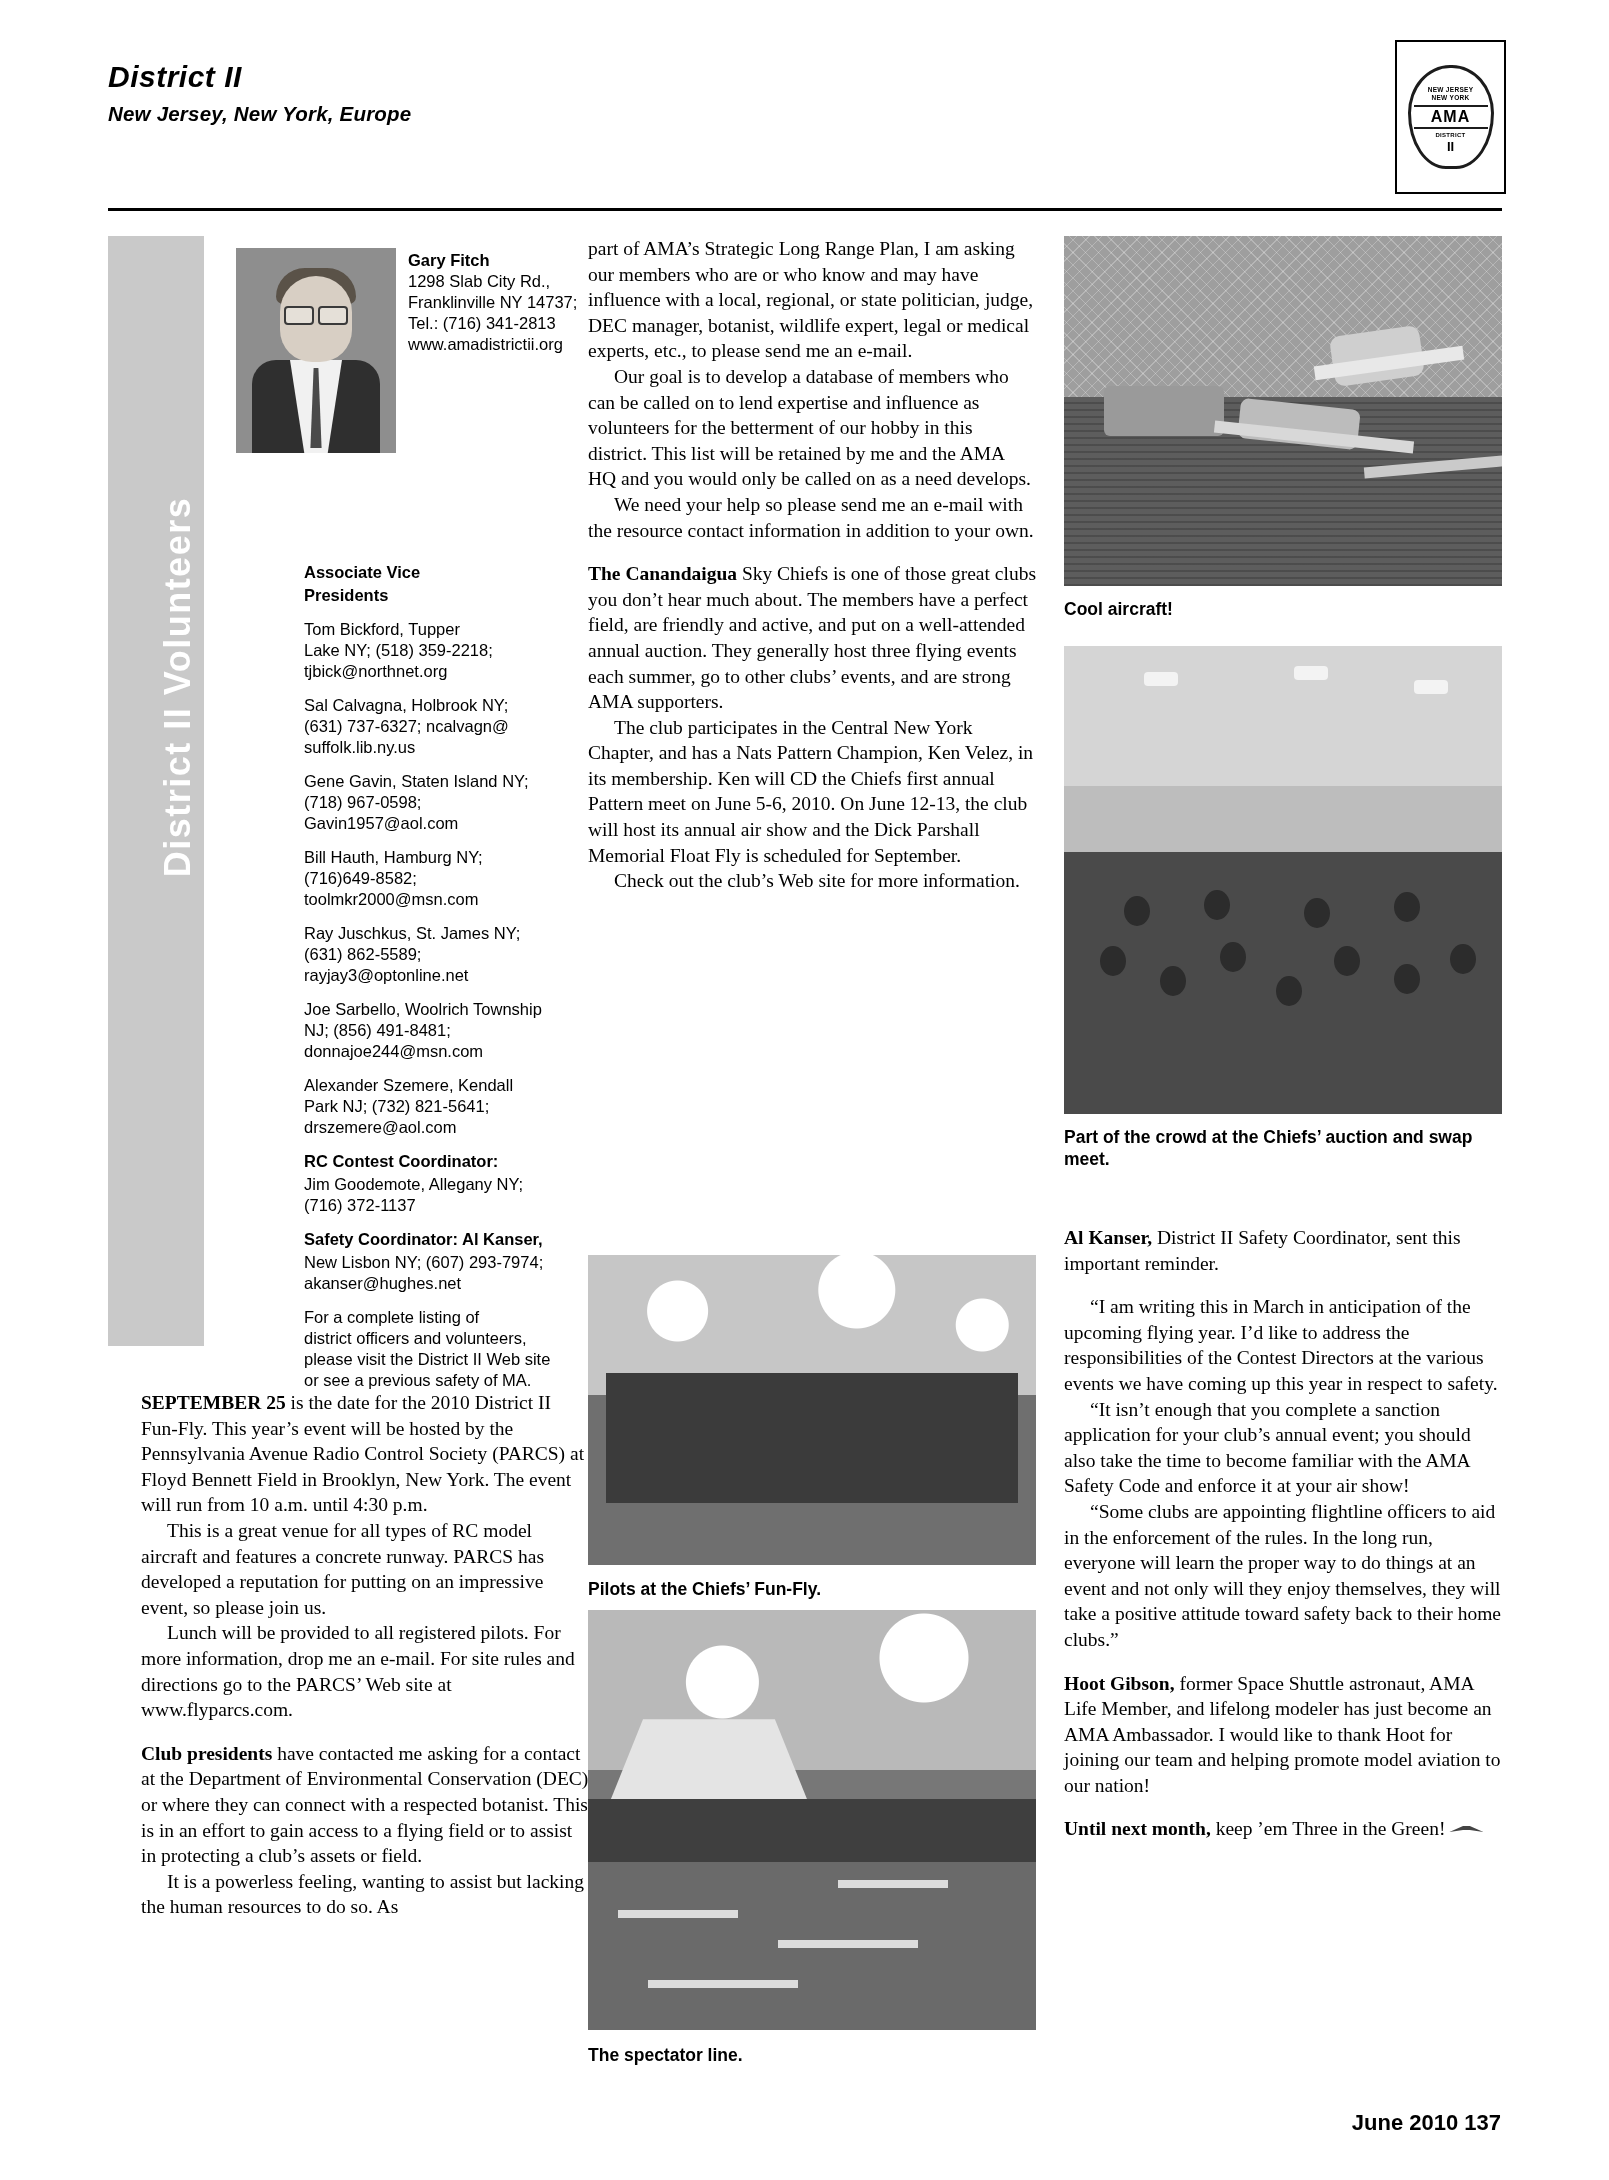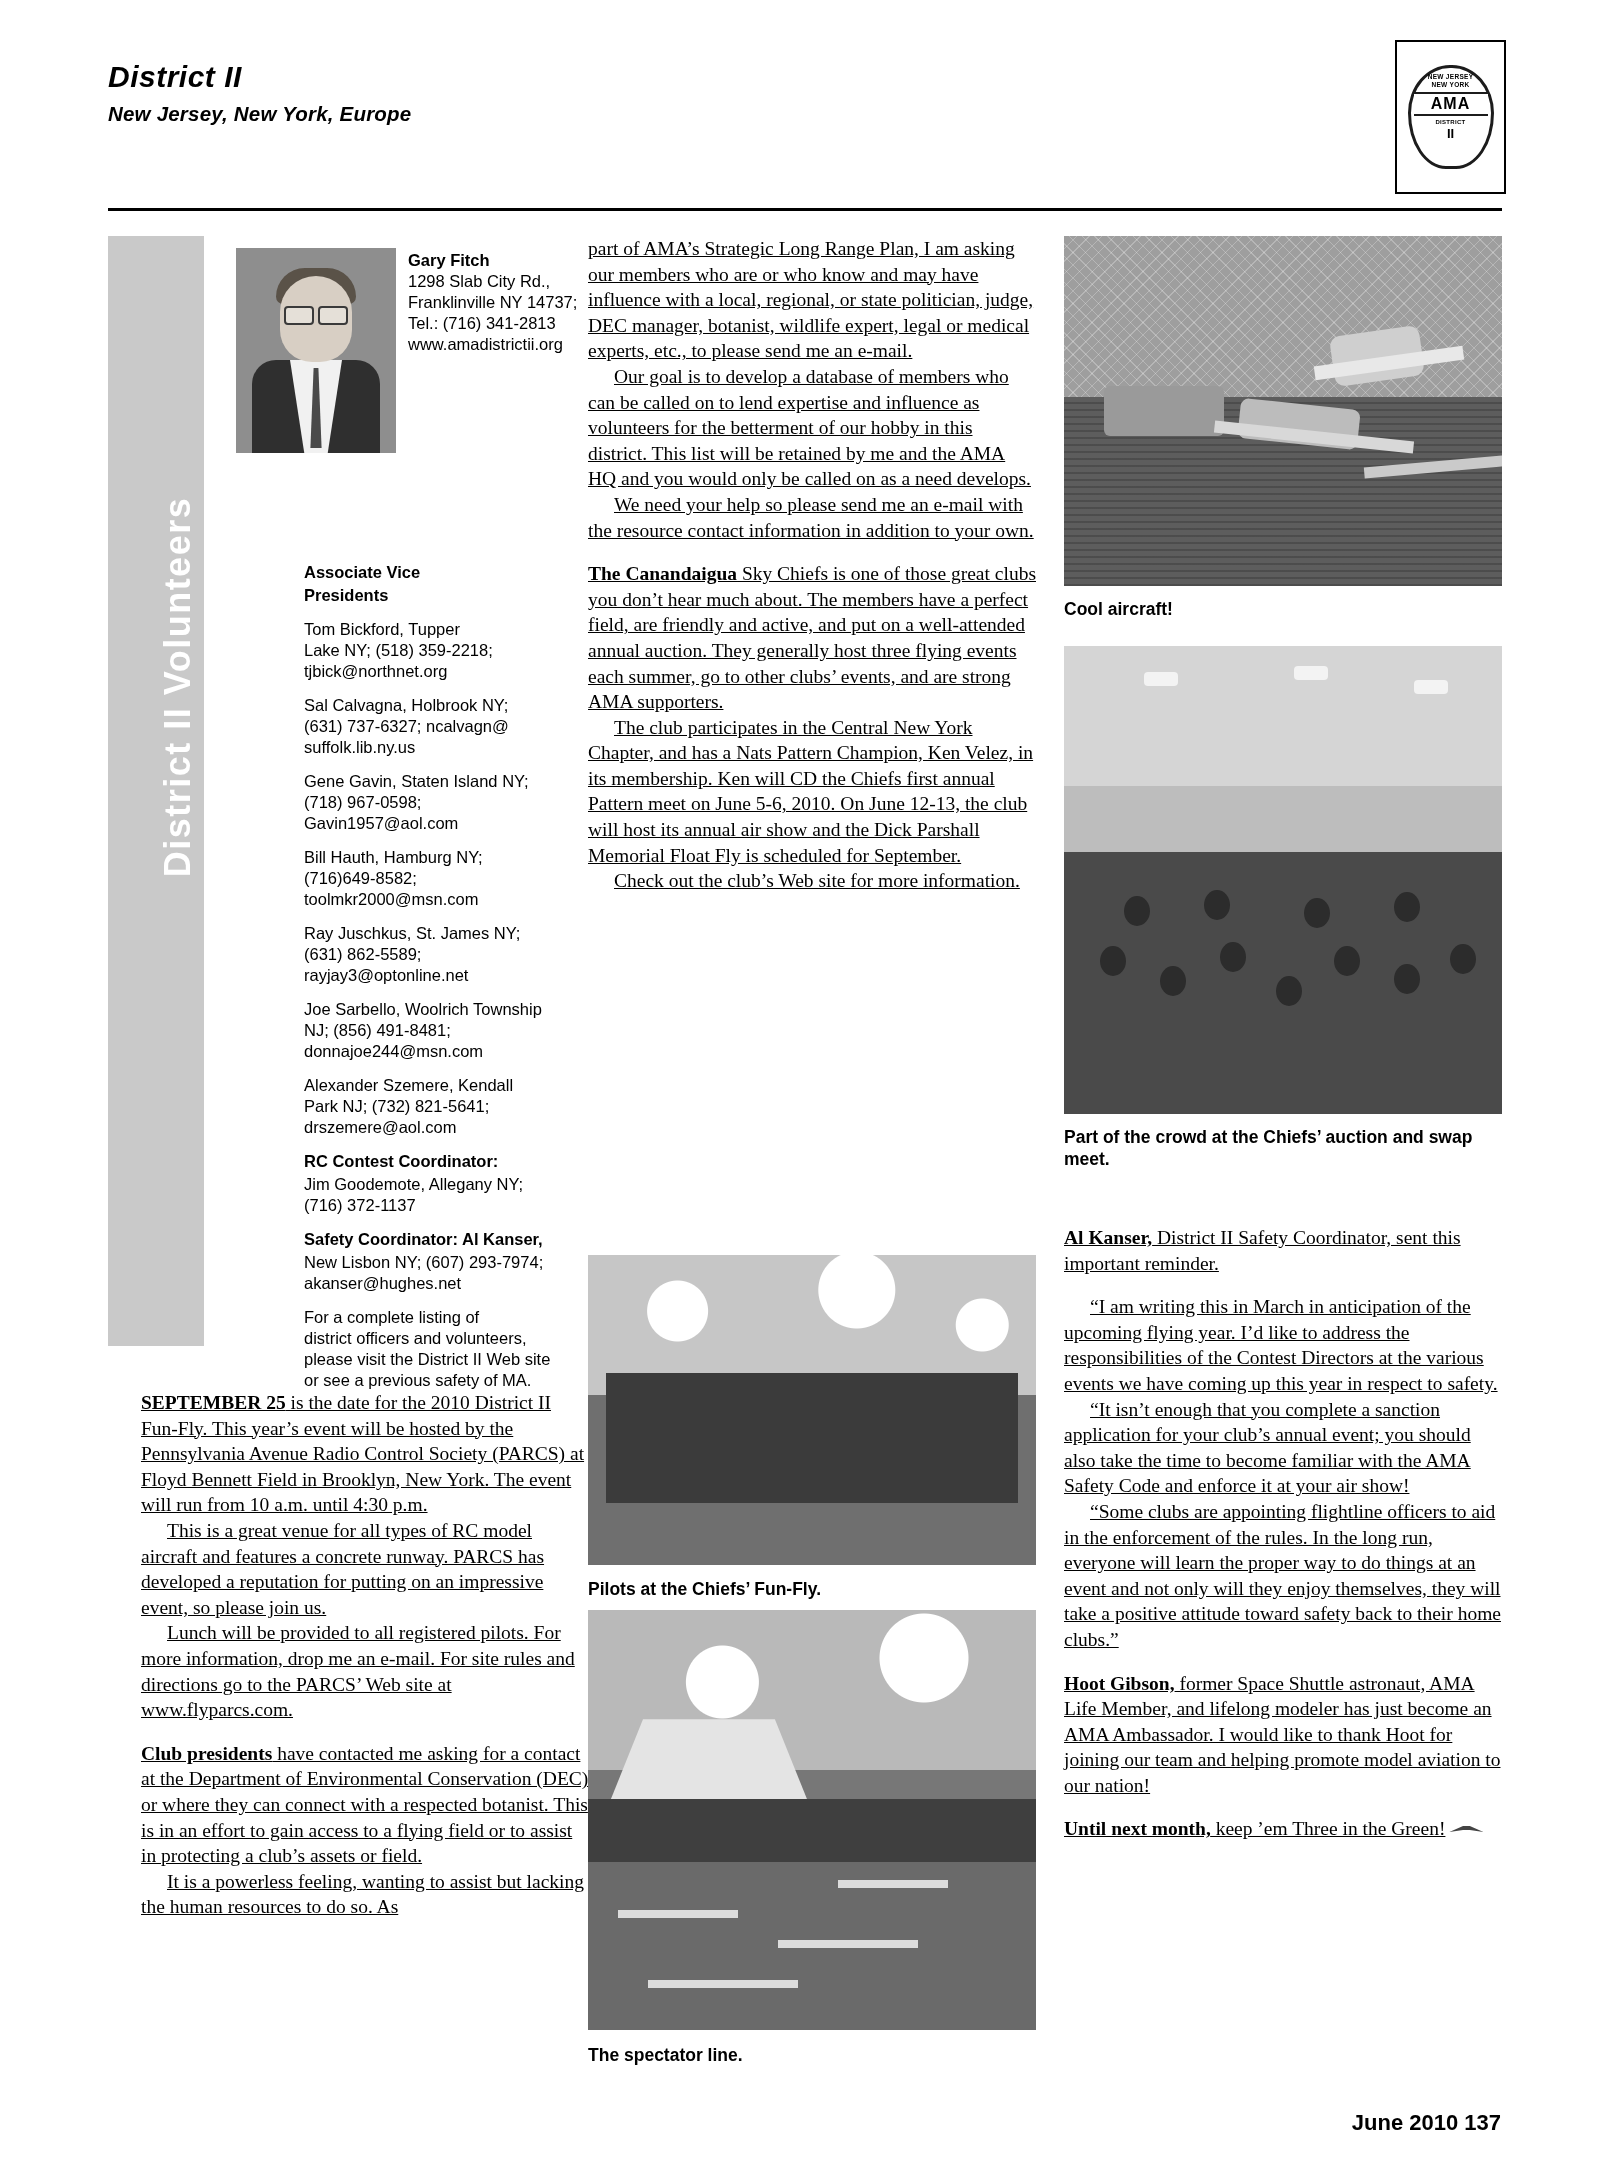--- a/index.html
+++ b/index.html
@@ -83,21 +83,21 @@
   .seal-shape {
     width: 86px;
     height: 104px;
     background: #fff;
     border: 3px solid #1c1c1c;
     border-radius: 42px 42px 38px 38px / 48px 48px 56px 56px;
     box-sizing: border-box;
     display: flex;
     flex-direction: column;
     align-items: center;
-    justify-content: flex-start;
+    justify-content: center;
     padding-top: 5px;
     position: relative;
   }
   .seal-top {
     font-family: "Liberation Sans", sans-serif;
     font-size: 6.5px;
     font-weight: bold;
     line-height: 8px;
     text-align: center;
     letter-spacing: 0.3px;
@@ -256,21 +256,20 @@
   .side-note {
     font-style: normal;
   }
 
   
   .col {
     position: absolute;
     font-size: 19.5px;
     line-height: 25.6px;
     text-align: left;
-    text-decoration: underline;
   }
   .col p {
     margin: 0;
     text-indent: 26px;
   }
   .col p.noindent { text-indent: 0; }
   .col p.gap { margin-top: 18px; }
   .cap { font-weight: bold; }
 
   .col-left-lower {

